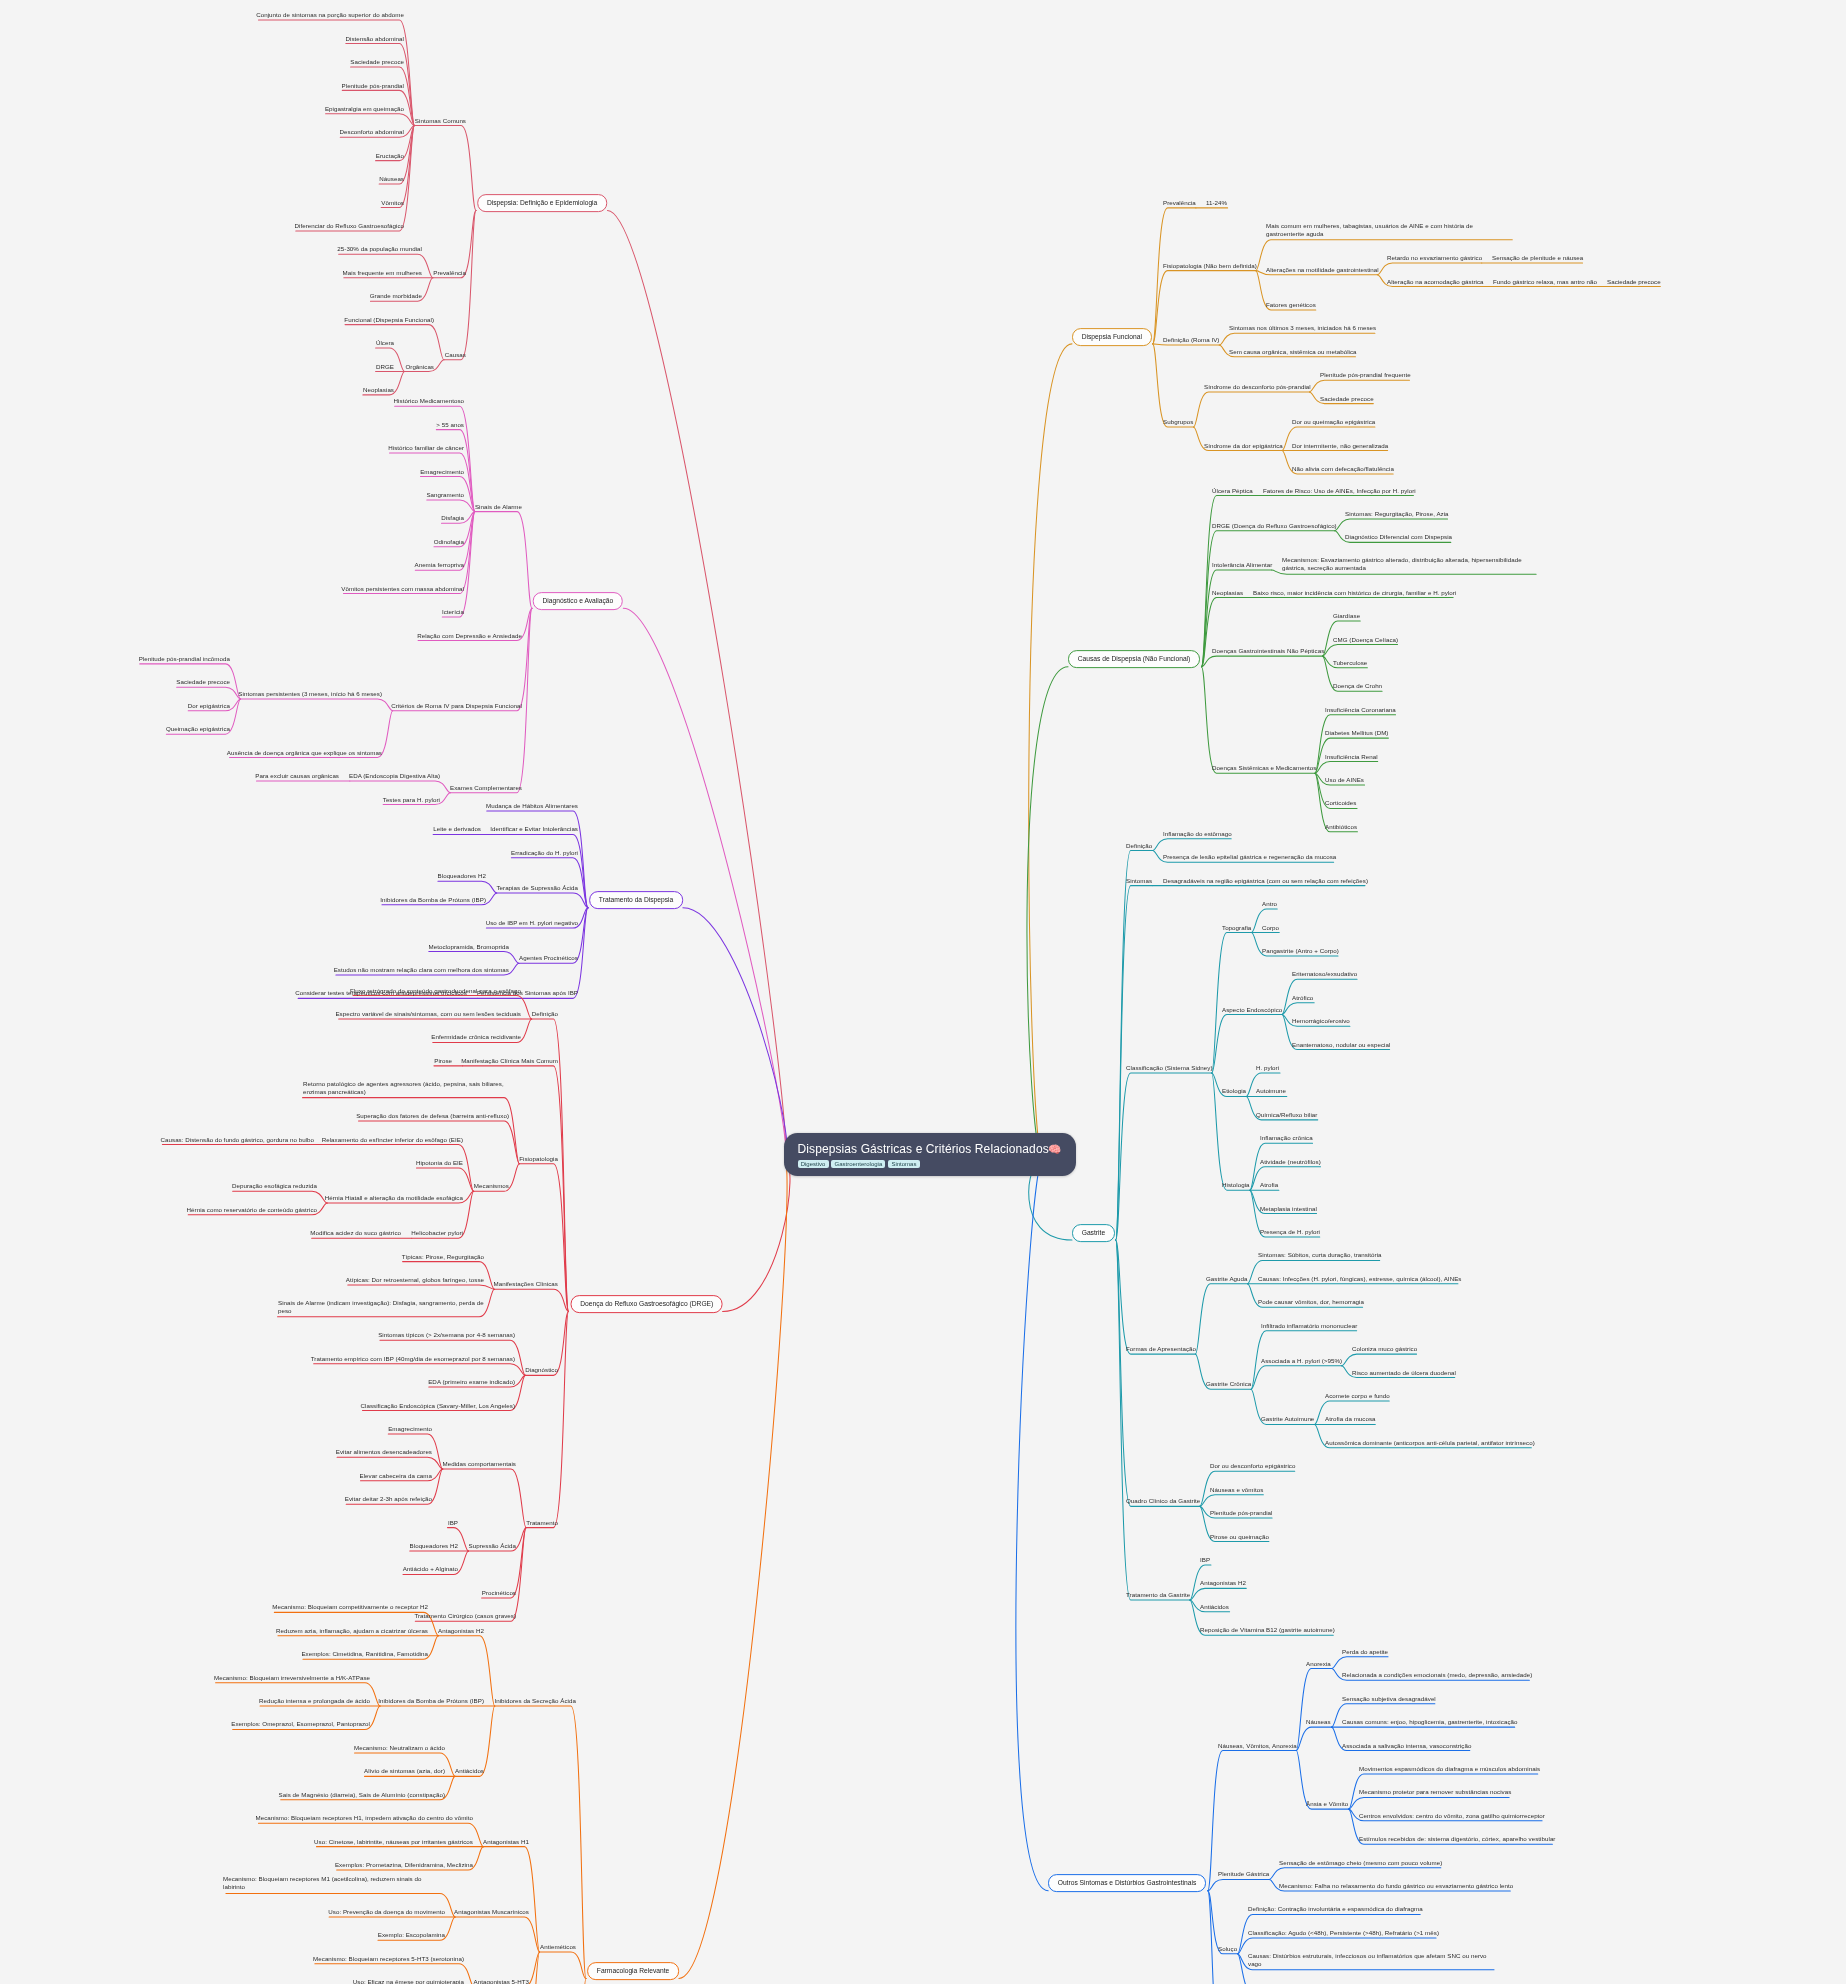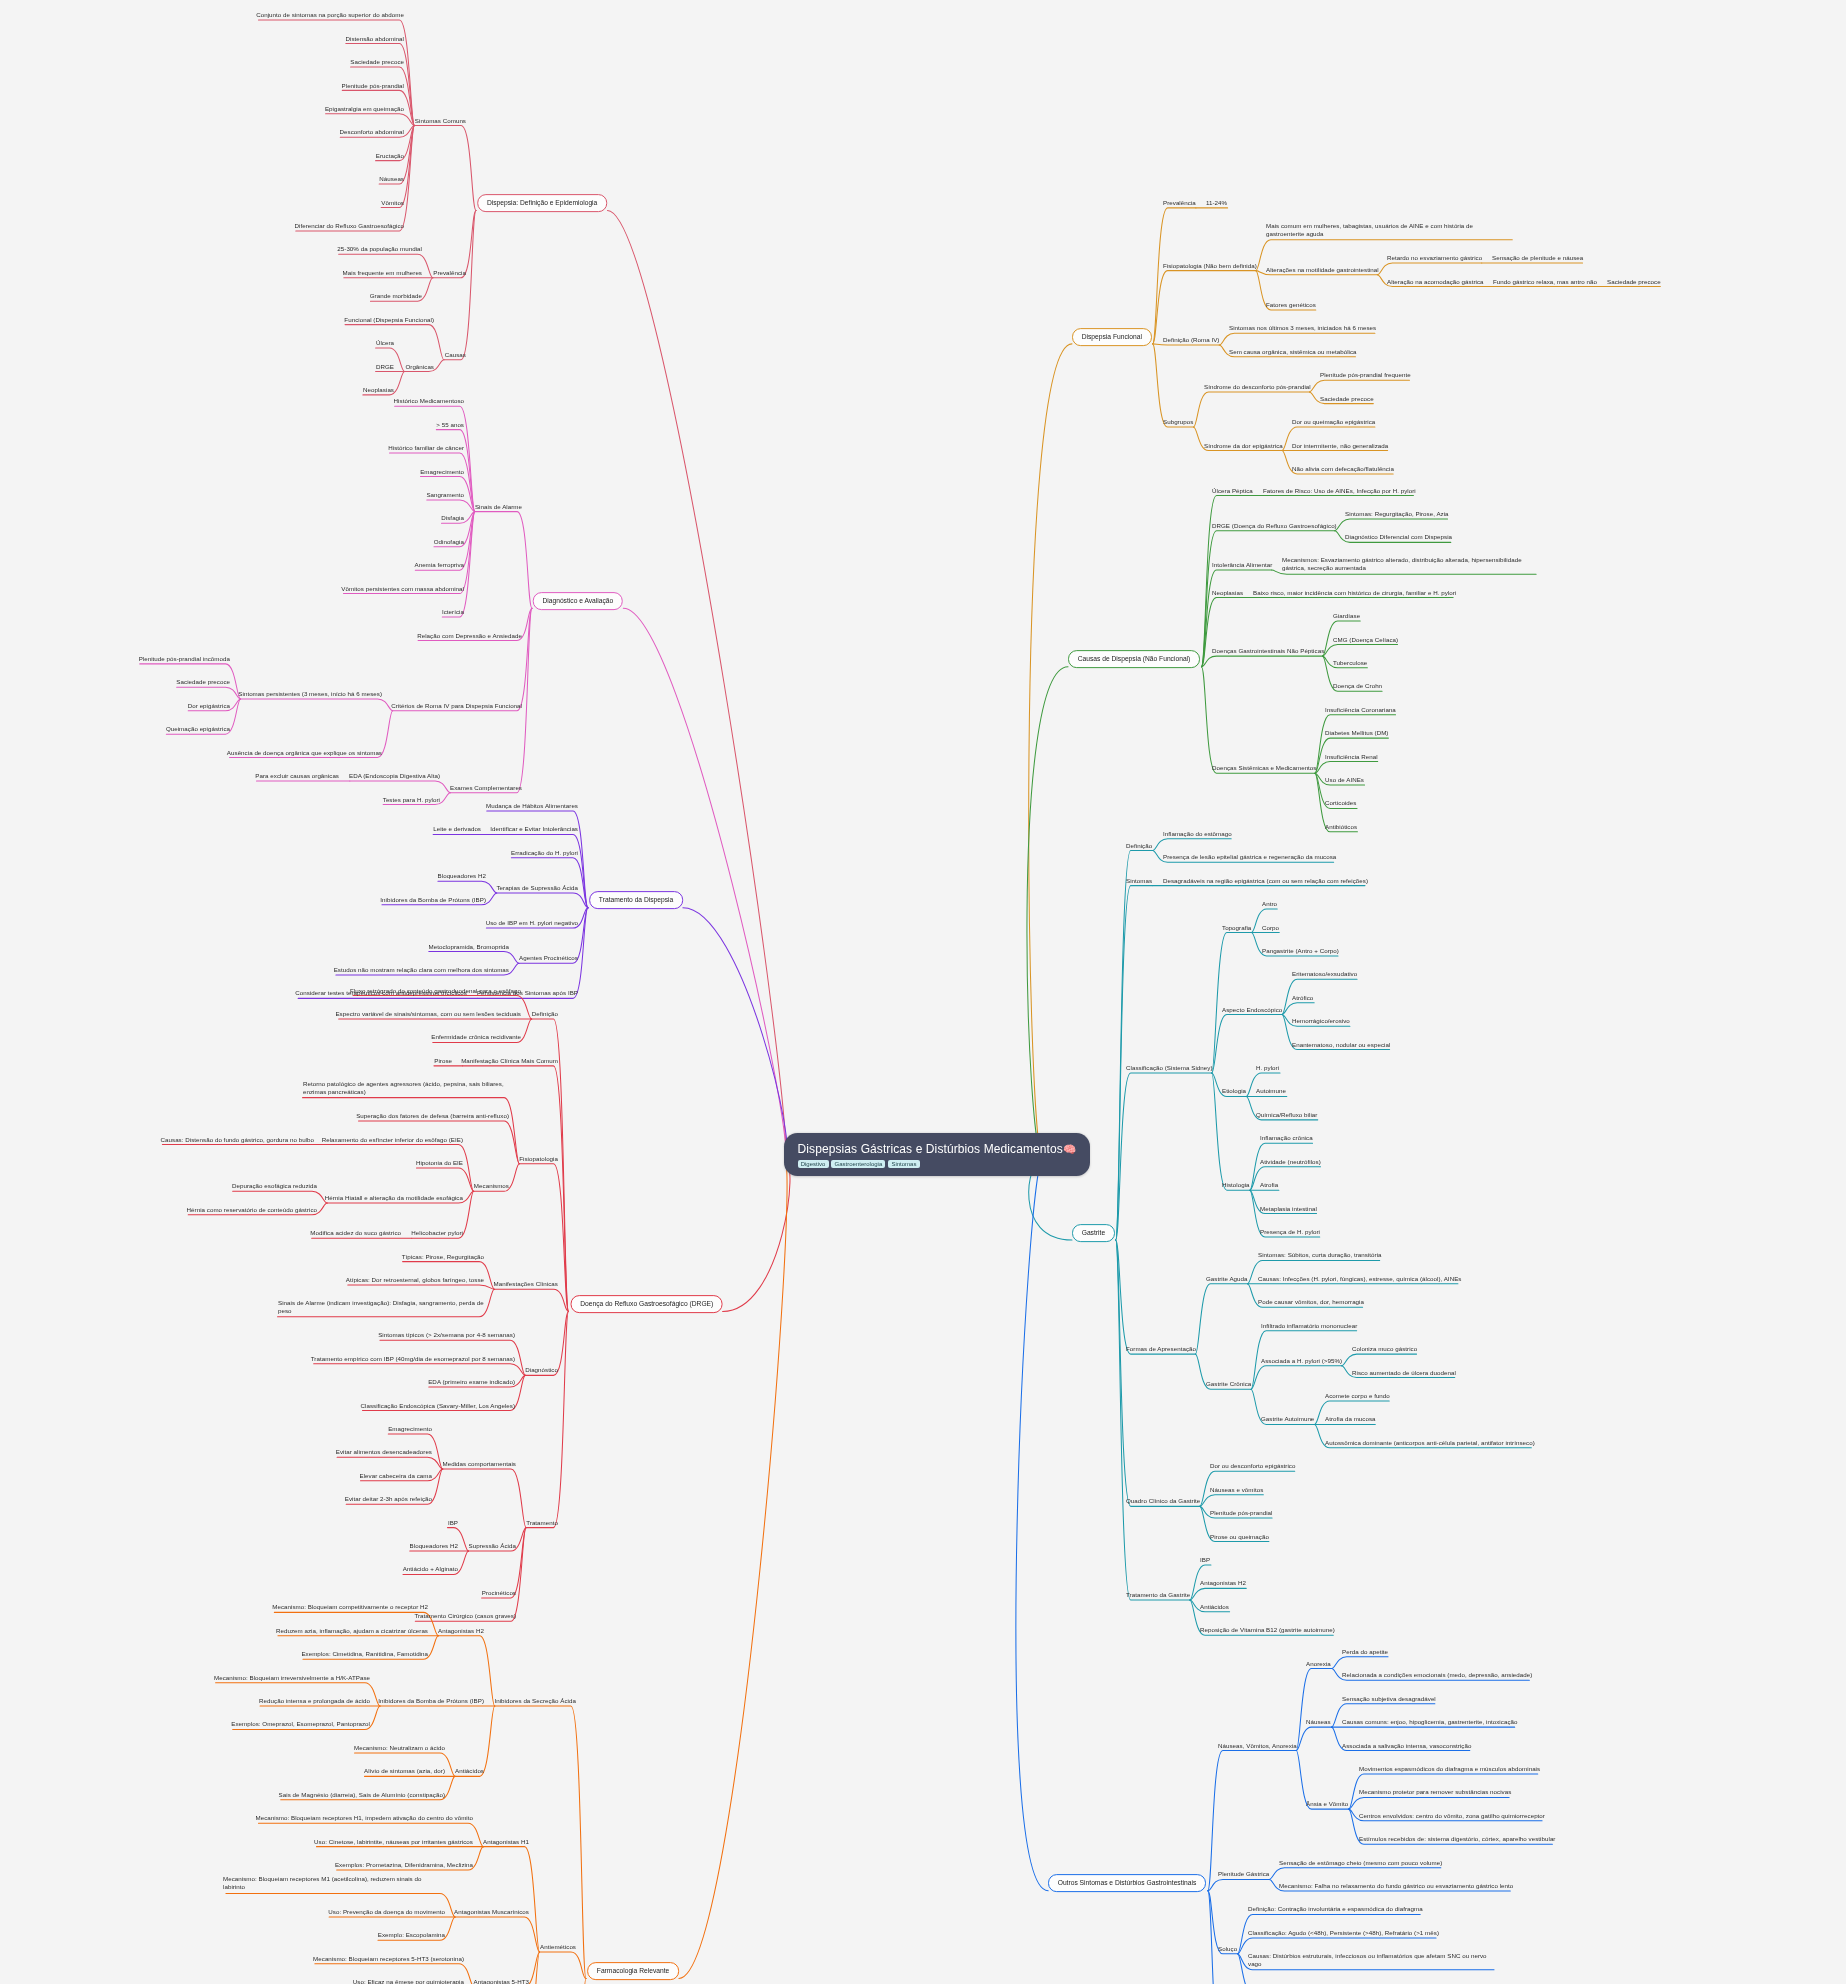--- a/index.html
+++ b/index.html
@@ -343,21 +343,21 @@
       <path d="M 3690 5159 L 3261 5159 C 3235 5159 3233 5207.5 3223 5207.5" fill="none" stroke="#1a6ee8" stroke-width="2.6" stroke-linecap="round"></path>
       <path d="M 3288 5277 L 3261 5277 C 3235 5277 3233 5207.5 3223 5207.5" fill="none" stroke="#1a6ee8" stroke-width="2.6" stroke-linecap="round"></path>
       <path d="M 3570 5218 L 3326 5218 C 3300 5218 3298 5277 3288 5277" fill="none" stroke="#1a6ee8" stroke-width="2.6" stroke-linecap="round"></path>
       <path d="M 3475 5277 L 3288 5277" fill="none" stroke="#1a6ee8" stroke-width="2.6" stroke-linecap="round"></path>
       <path d="M 3685 5336 L 3326 5336 C 3300 5336 3298 5277 3288 5277" fill="none" stroke="#1a6ee8" stroke-width="2.6" stroke-linecap="round"></path>
       <path d="M 2640 4762 C 2490 4762 2586 2919 2626 2919" fill="none" stroke="#1a6ee8" stroke-width="2.6" stroke-linecap="round"></path>
     </svg>
 
   <div id="root" style="left: 784px; top: 1133px;">
     <div class="title">
-      <span>Dispepsias Gástricas e Distúrbios Medicamentos</span><span class="brain">🧠</span>
+      <span>Dispepsias Gástricas e Critérios Relacionados</span><span class="brain">🧠</span>
     </div>
     <div class="tags">
       <span class="tag">Digestivo</span>
       <span class="tag">Gastroenterologia</span>
       <span class="tag">Sintomas</span>
     </div>
   </div>
 <div class="pill b1 l" style="left: 607px; top: 203px;">Dispepsia: Definição e Epidemiologia</div>
     <div class="node l" style="left: 466px; top: 125px; max-width: 187px;">Sintomas Comuns</div>
     <div class="node l" style="left: 404px; top: 19px; max-width: 187px;">Conjunto de sintomas na porção superior do abdome</div>

